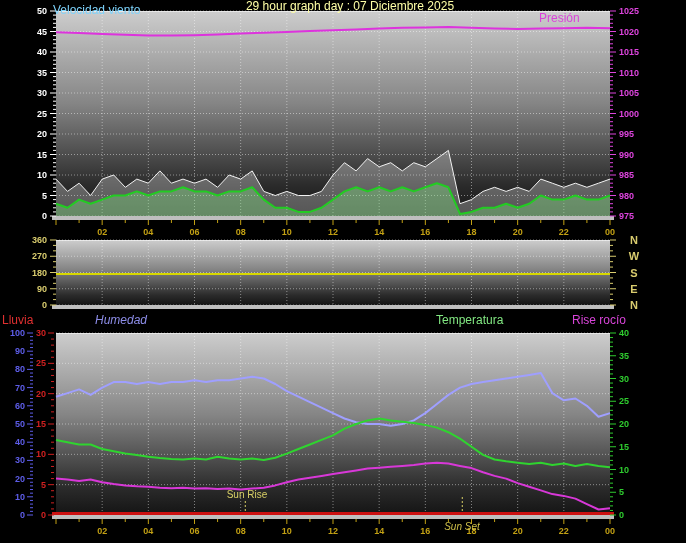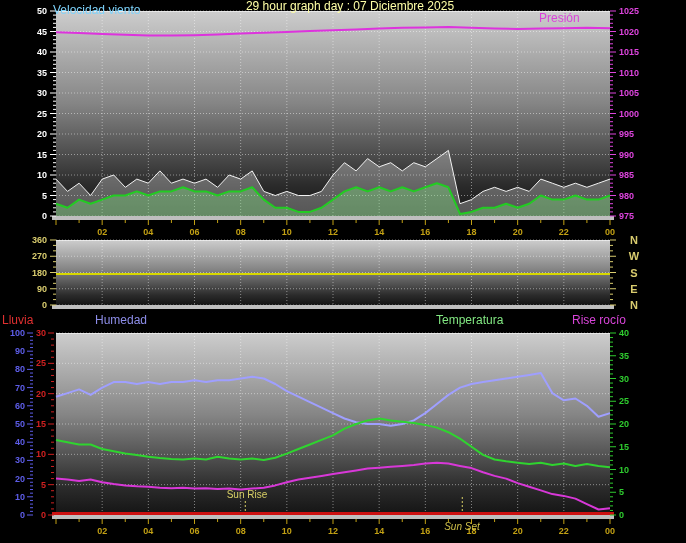--- a/index.html
+++ b/index.html
@@ -4,21 +4,21 @@
 <style>
   html,body{margin:0;padding:0;background:#000;}
   #stage{position:relative;width:686px;height:543px;background:#000;overflow:hidden;
          font-family:"Liberation Sans",sans-serif;}
   #chart-svg{position:absolute;left:0;top:0;}
   .lbl{position:absolute;font-size:12px;white-space:nowrap;line-height:13px;}
   #lbl-wind{left:53px;top:4px;color:#7dd3fc;}
   #lbl-title{left:150px;top:0px;width:400px;text-align:center;color:#ffffa6;}
   #lbl-pressure{left:539px;top:0px;color:#d944d9;margin-top:12px;}
   #lbl-rain{left:2px;top:314px;color:#e03030;}
-  #lbl-hum{left:95px;top:314px;color:#8d8de8;}
+  #lbl-hum{left:95px;top:314px;color:#8d8de8;font-style:italic;}
   #lbl-temp{left:436px;top:314px;color:#82e882;}
   #lbl-dew{left:572px;top:314px;color:#d944d9;}
   #lbl-sunrise{left:215px;top:488px;width:64px;text-align:center;color:#d8cf66;font-size:10px;}
   #lbl-sunset{left:430px;top:520px;width:64px;text-align:center;color:#cfc04a;font-size:10px;font-style:italic;}
 </style>
 </head>
 <body>
 
 <div id="stage">
   <svg id="chart-svg" width="686" height="543">

